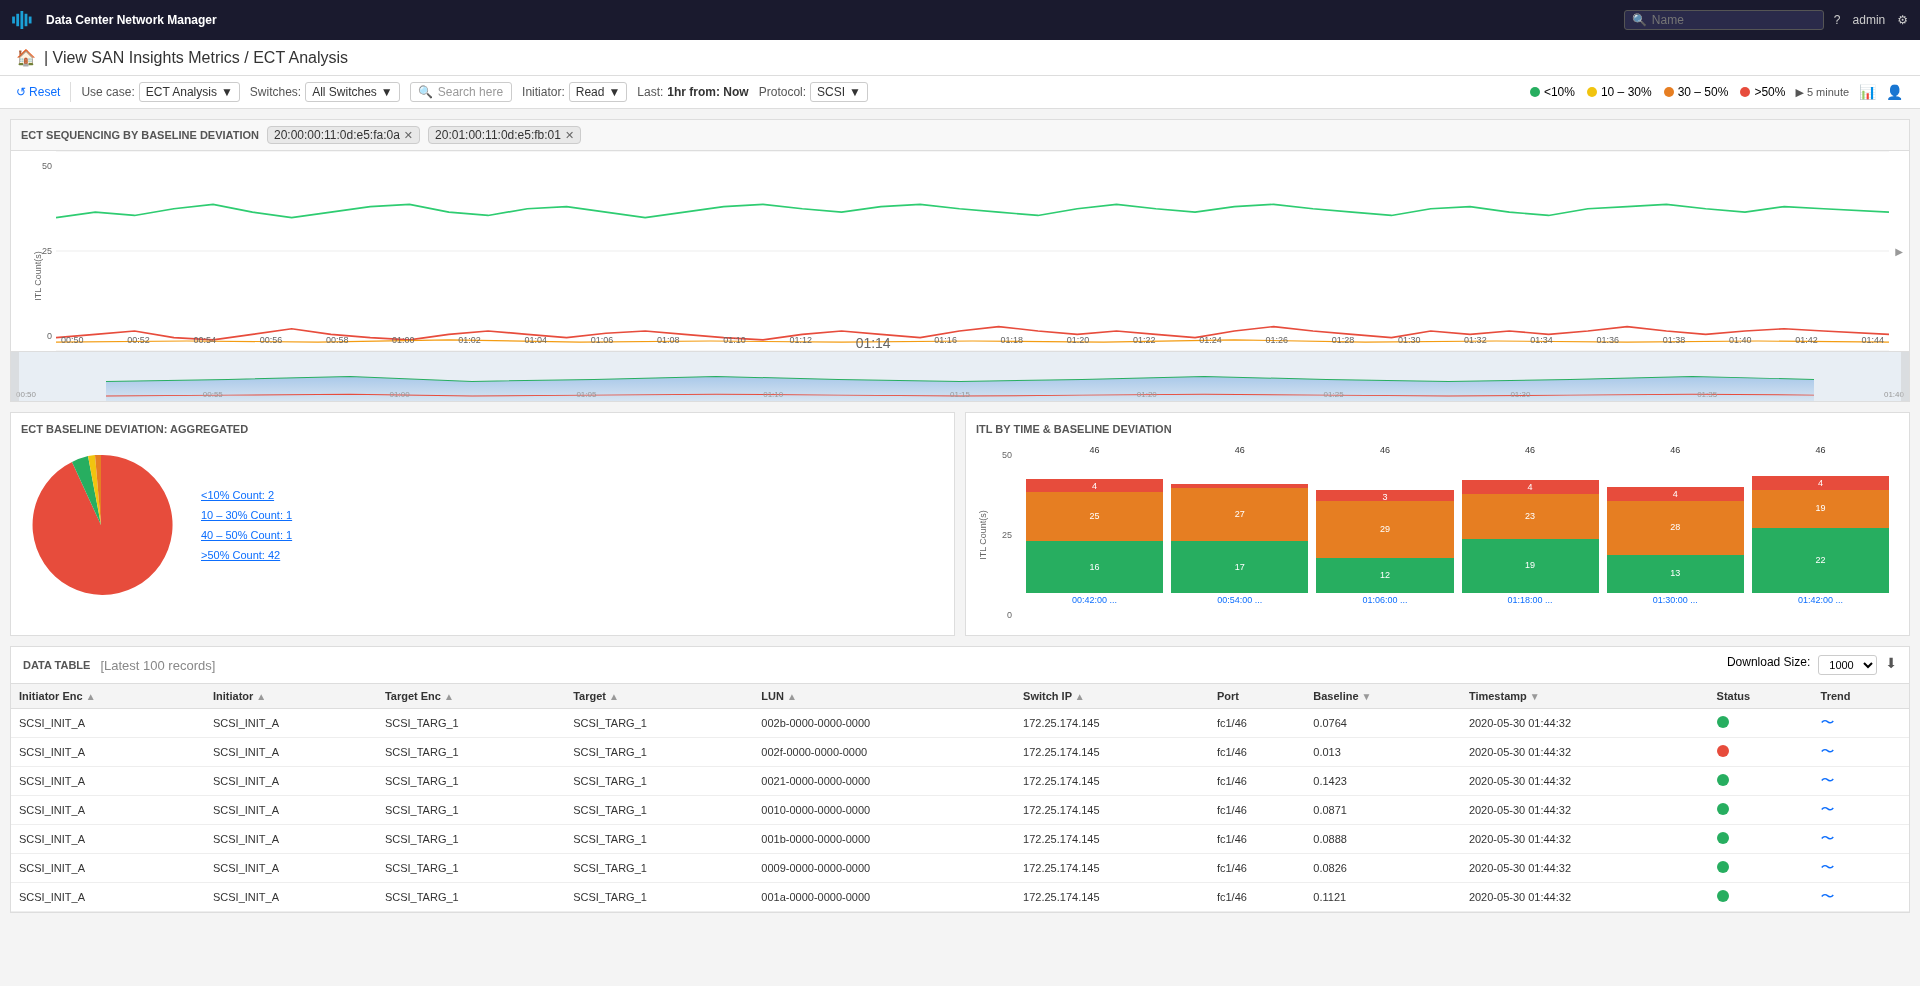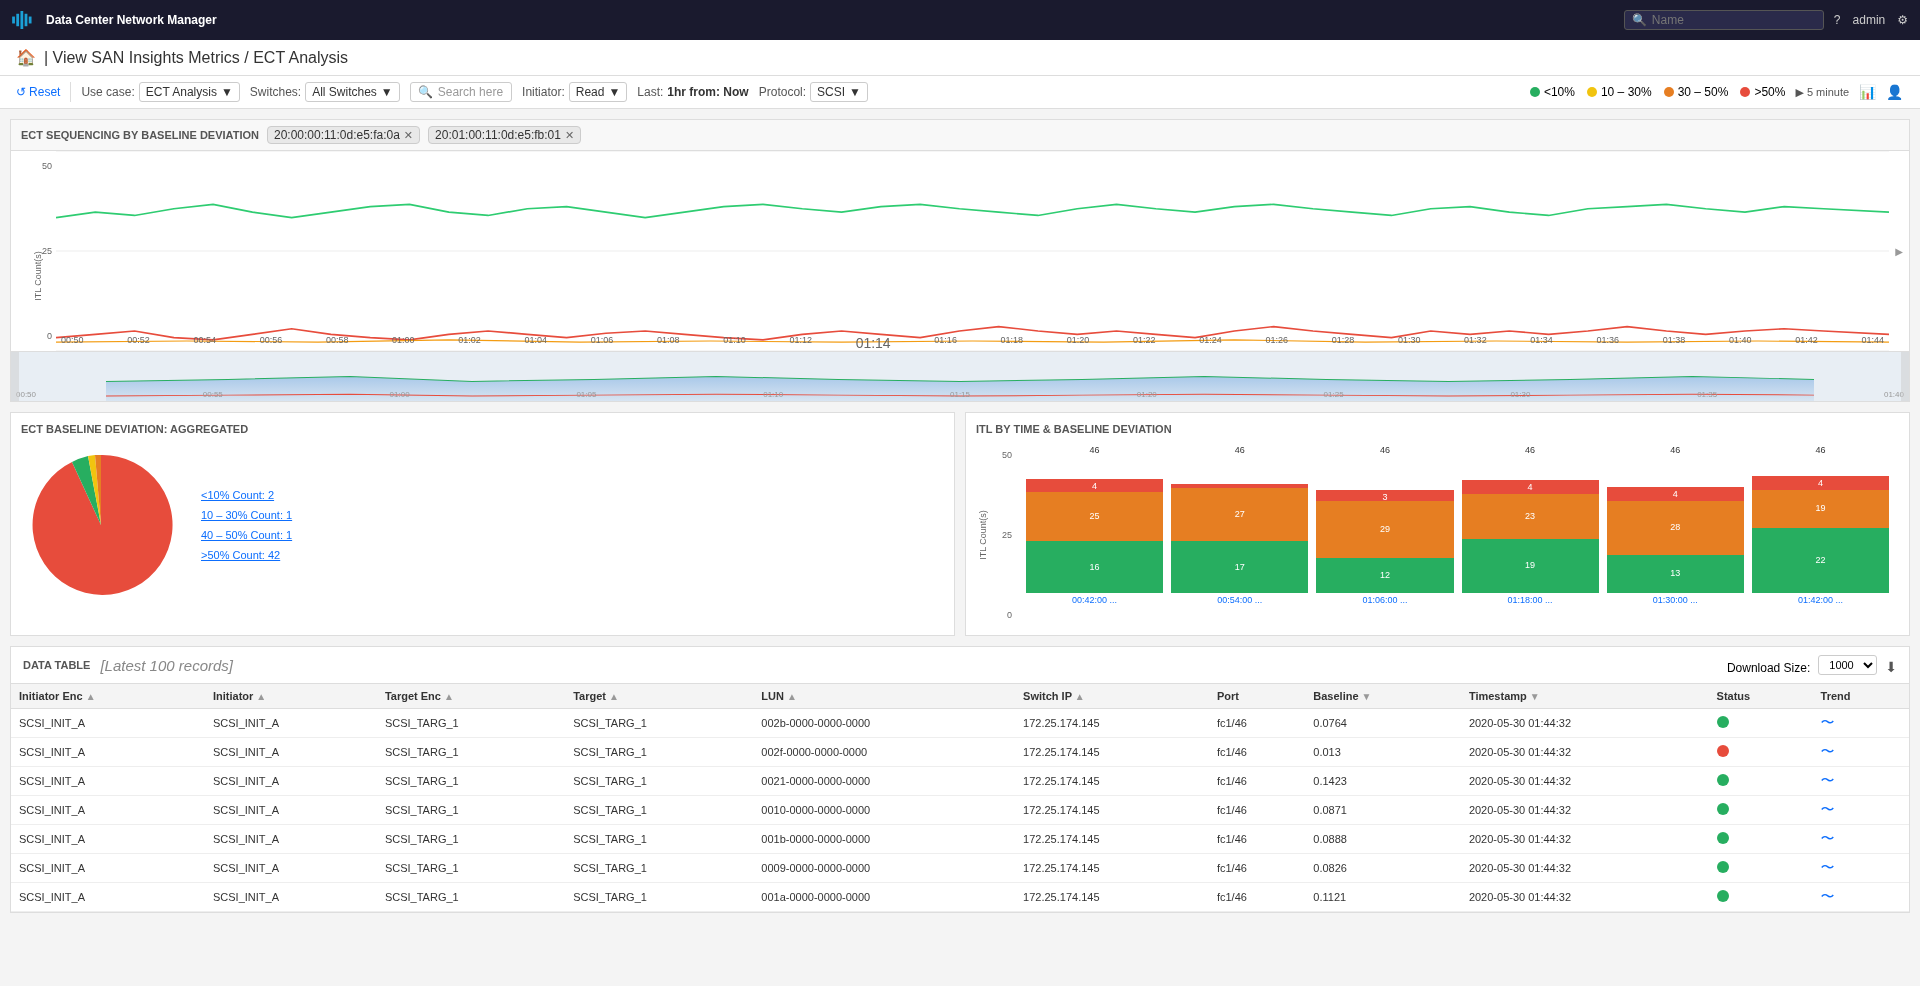--- a/index.html
+++ b/index.html
@@ -82,22 +82,22 @@
 
     
     .itl-panel { background: #fff; border: 1px solid #ddd; flex: 1; padding: 10px; }
 
     
     .data-table-panel { background: #fff; border: 1px solid #ddd; }
     .table-header {
       display: flex; align-items: center; padding: 8px 12px; border-bottom: 1px solid #ddd; gap: 10px;
     }
     .table-title { font-size: 11px; font-weight: bold; color: #555; text-transform: uppercase; }
-    .table-subtitle { color: #888; font-size: 15px; font-style: italic; }
-    .download-area { display: flex; align-items: flex-end; gap: 8px; margin-left: auto; }
+    .table-subtitle { color: #888; font-size: 13px; }
+    .download-area { display: flex; align-items: flex-start; gap: 8px; margin-left: auto; }
     .download-select {
       border: 1px solid #ccc; border-radius: 3px; padding: 2px 6px;
       background: #fff; cursor: pointer; font-size: 11px;
     }
     table { width: 100%; border-collapse: collapse; }
     thead th {
       background: #f4f4f4; border-bottom: 1px solid #ddd; padding: 6px 8px;
       text-align: left; font-size: 11px; font-weight: bold; color: #333; white-space: nowrap;
     }
     thead th .sort-icon { color: #999; font-size: 10px; }

